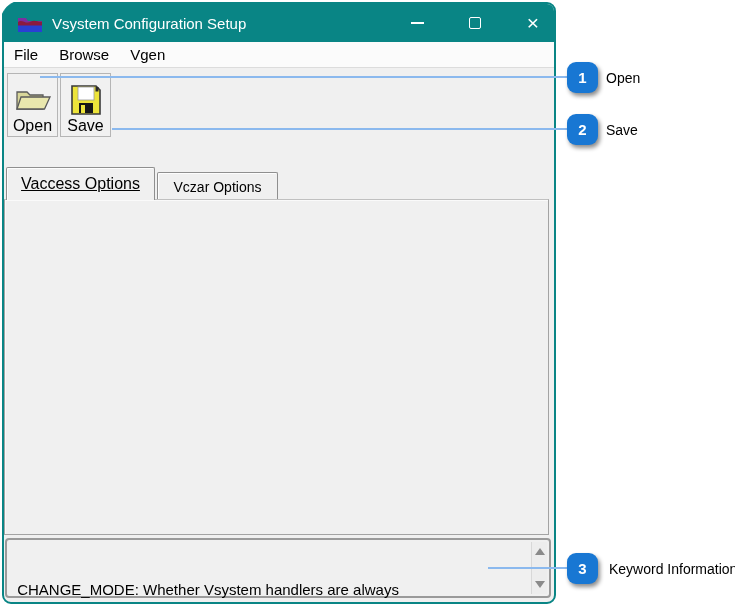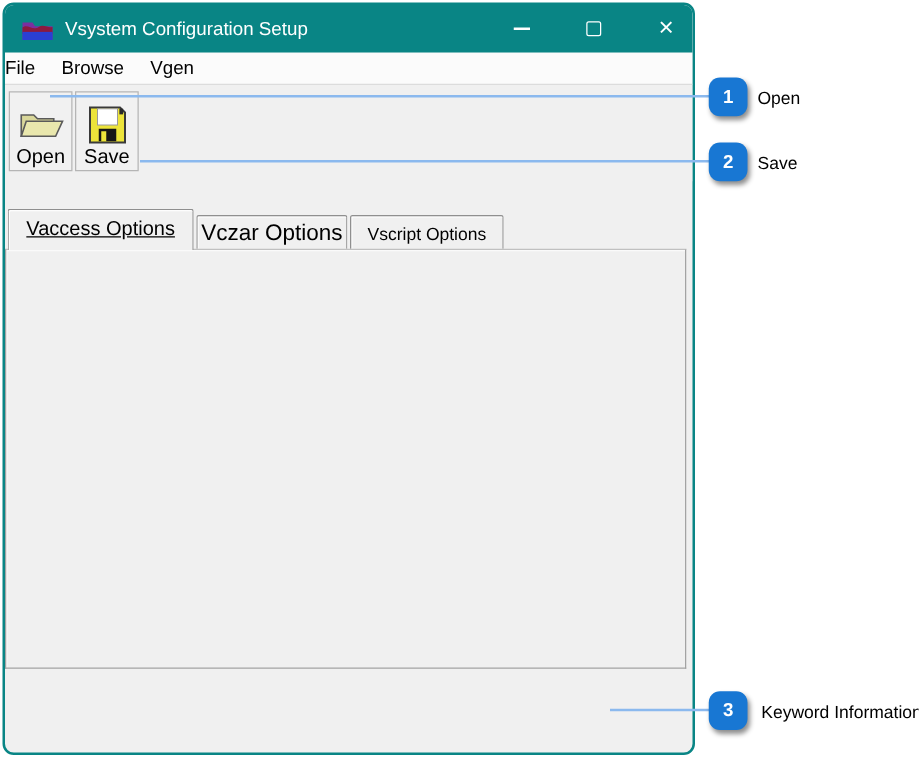--- a/index.html
+++ b/index.html
@@ -1,52 +1,52 @@
 <!DOCTYPE html>
 <html><head>
 <meta charset="utf-8">
 <style>
   * { margin:0; padding:0; box-sizing:border-box; }
   html,body { background:#fff; }
   body { font-family:"Liberation Sans", sans-serif; color:#000; }
-  #stage { position:relative; width:735px; height:615px; background:#fff; overflow:hidden; }
+  #stage { position:relative; width:735px; height:615px; background:#fff; overflow:hidden;border-radius:23px; }
 
   
   .window { position:absolute; left:2px; top:2px; width:554px; height:602px;
             border:2px solid #098585; border-radius:9px; background:#f0f0f0; overflow:hidden; }
 
   .titlebar { position:relative; height:38px; background:#098585; display:flex; align-items:center; }
   .app-icon { margin-left:13px; width:26px; height:20px; flex:0 0 auto; }
   .title-text { color:#fff; font-size:15px; margin-left:9px; white-space:nowrap; }
   .win-controls { position:absolute; right:13px; top:0; height:38px; display:flex; align-items:center; gap:42px; }
   .wc { width:16px; height:16px; display:flex; align-items:center; justify-content:center; cursor:default; }
   .glyph-min { width:13px; height:0; border-top:2px solid #fff; }
   .glyph-max { width:12px; height:12px; border:1.6px solid #fff; border-radius:2px; }
   .glyph-close { color:#fff; font-size:21px; line-height:16px; font-weight:400; }
 
   .menubar { height:26px; background:#fbfbfb; border-bottom:1px solid #dcdcdc;
-             display:flex; align-items:center; gap:21px; font-size:15px; }
+             display:flex; align-items:center; padding-left:10px; gap:21px; font-size:15px; }
   .menu-item { cursor:default; }
 
   .toolbar { position:relative; height:77px; background:#f0f0f0; }
   .tool-btn { position:absolute; top:5px; width:51px; height:64px; border:1px solid #b5b5b5;
               background:#f1f1f1; display:flex; flex-direction:column; align-items:center;
               justify-content:flex-end; padding-bottom:1px; }
   .tool-btn.open { left:3px; }
   .tool-btn.save { left:56px; }
   .tool-btn .ticon { flex:0 0 auto; margin-bottom:1px; }
   .tool-btn .tlabel { font-size:16px; line-height:18px; }
 
   
   .tabstrip { position:absolute; left:0; top:159px; width:100%; height:37px; }
   .tab { position:absolute; bottom:0; background:#f0f0f0; border:1px solid #8f8f8f; border-bottom:none;
          box-shadow:inset 1px 1px 0 #fdfdfd; display:flex; align-items:center; justify-content:center;
          border-top-left-radius:2px; border-top-right-radius:2px; cursor:default; }
   .tab.active { left:2px; width:149px; height:33px; font-size:16px; z-index:4;text-decoration:underline; }
-  .tab.t2 { left:153px; width:121px; height:28px; font-size:18px; }
+  .tab.t2 { left:153px; width:121px; height:28px; font-size:14px; }
   .tab.t3 { left:276px; width:123px; height:28px; font-size:14px; }
 
   .panel { position:absolute; left:0; top:195px; width:545px; height:336px;
            border:1px solid #a3a3a3; border-top-color:#c0c0c0; background:#f0f0f0;
            box-shadow:inset 1px 1px 0 #fafafa; z-index:2; }
 
   
   .flabel { position:absolute; left:18px; font-size:15px; white-space:nowrap; }
   .combo { position:absolute; left:289px; width:140px; height:26px; background:#fff;
            border:2px solid #858585; border-right-color:#bdbdbd; border-bottom-color:#bdbdbd;
@@ -140,23 +140,20 @@
       </div>
     </div>
 
     <div class="tabstrip">
       <div class="tab active">
           <span>Vaccess Options</span>
         </div>
       <div class="tab t2">
           <span>Vczar Options</span>
         </div>
-      <div class="tab t3">
-          <span>Vscript Options</span>
-        </div>
     </div>
 
     <div class="panel"></div>
 
     <div class="flabel" style="top:230px">Vsystem change mode:</div>
     <div class="flabel" style="top:263px">Vsystem channel name mode:</div>
     <div class="flabel" style="top:295px">Vsystem delta mode:</div>
     <div class="flabel" style="top:327px">Vsystem handler mode:</div>
     <div class="flabel" style="top:359px">Vgen uses V2 mode:</div>
     <div class="flabel" style="top:391px">Event Queue World Access:</div>
@@ -211,20 +208,30 @@
       <div class="combo-btn">
           <div class="tri-down"></div>
         </div>
     </div>
 
     <input class="tinput" style="left: 239px; top: 420px; width: 201px; height: 26px;" type="text" value="">
     <div class="btn3d" style="left:456px; top:419px; width:79px; height:28px">Browse...</div>
     <input class="tinput" style="left: 233px; top: 449px; width: 96px; height: 26px;" type="text" value="">
     <input class="tinput" style="left: 233px; top: 479px; width: 96px; height: 27px;" type="text" value="">
 
+    <div class="kwbox">
+      <div class="kwtext">
+        <div> CHANGE_MODE: Whether Vsystem handlers are always</div>
+        
+      </div>
+      <div class="kw-scroll">
+        <div class="tri-up-s"></div>
+        <div class="tri-down-s"></div>
+      </div>
+    </div>
   </div>
 
   <div class="cline" style="left:40px;  top:76px;  width:528px"></div>
   <div class="cline" style="left:112px; top:128px; width:456px"></div>
   <div class="cline" style="left:488px; top:567px; width:80px"></div>
 
   <div class="badge" style="left:567px; top:62px">1</div>
   <div class="badge" style="left:567px; top:114px">2</div>
   <div class="badge" style="left:567px; top:553px">3</div>
 

